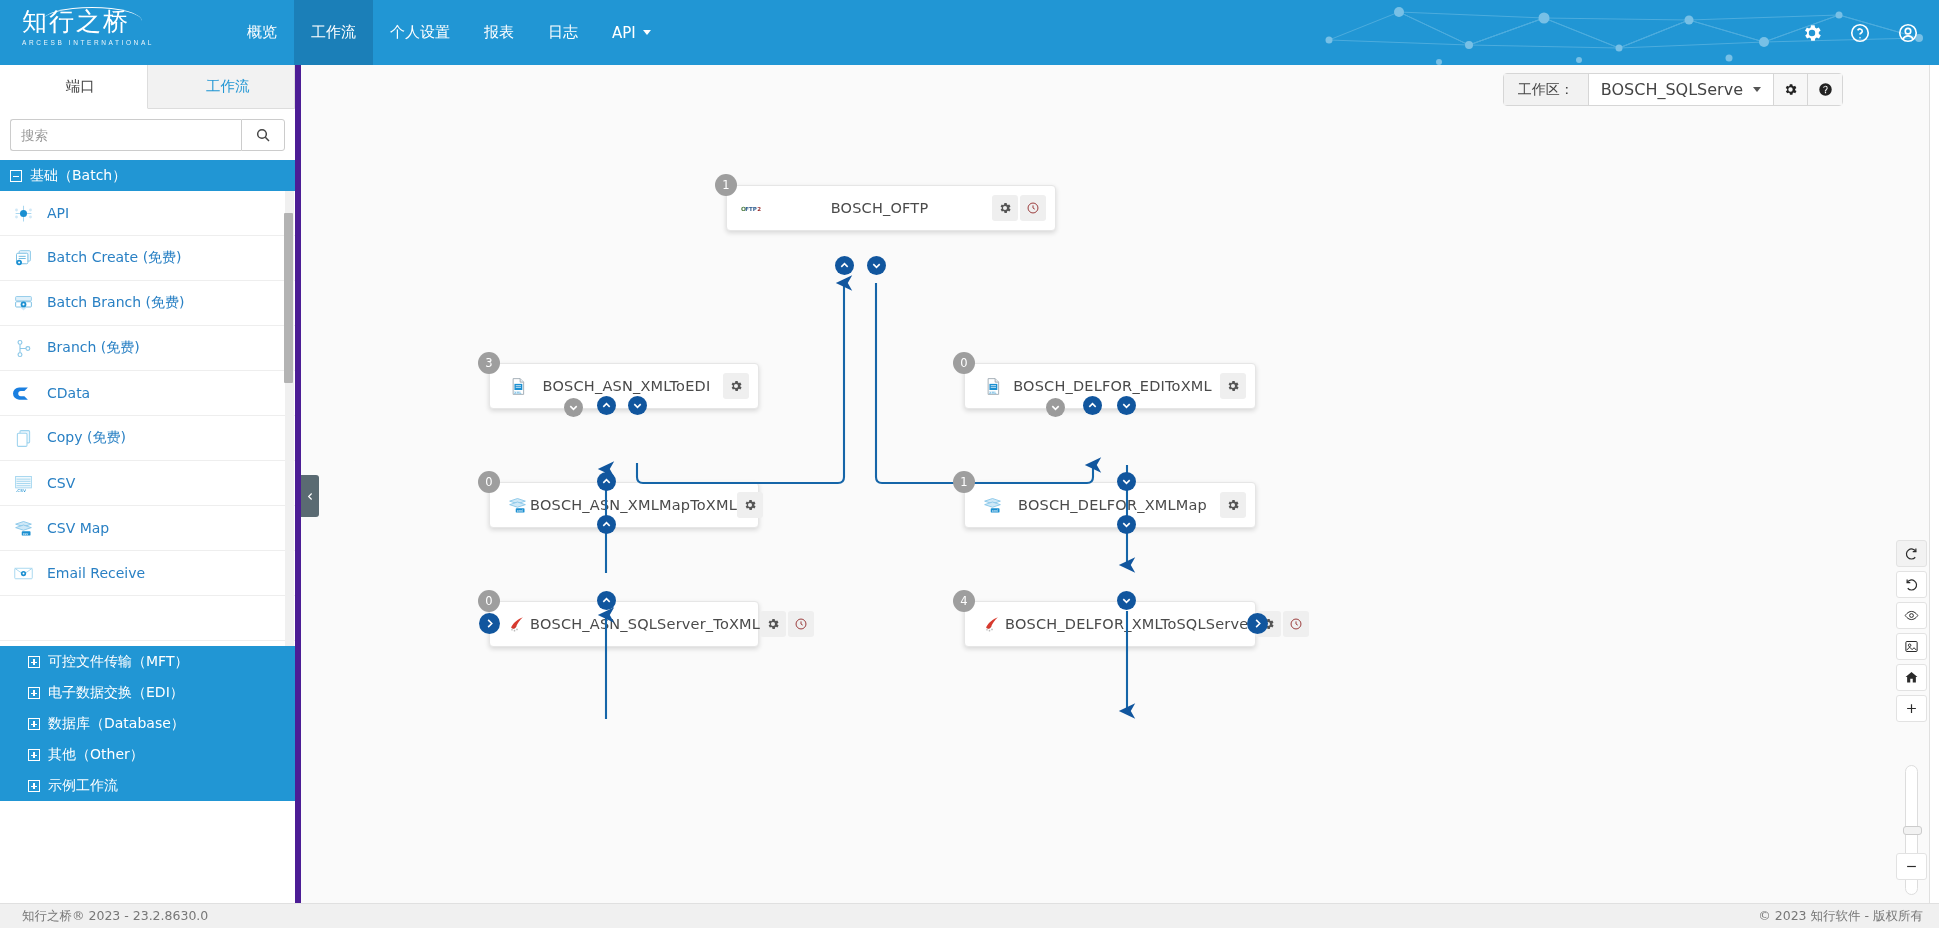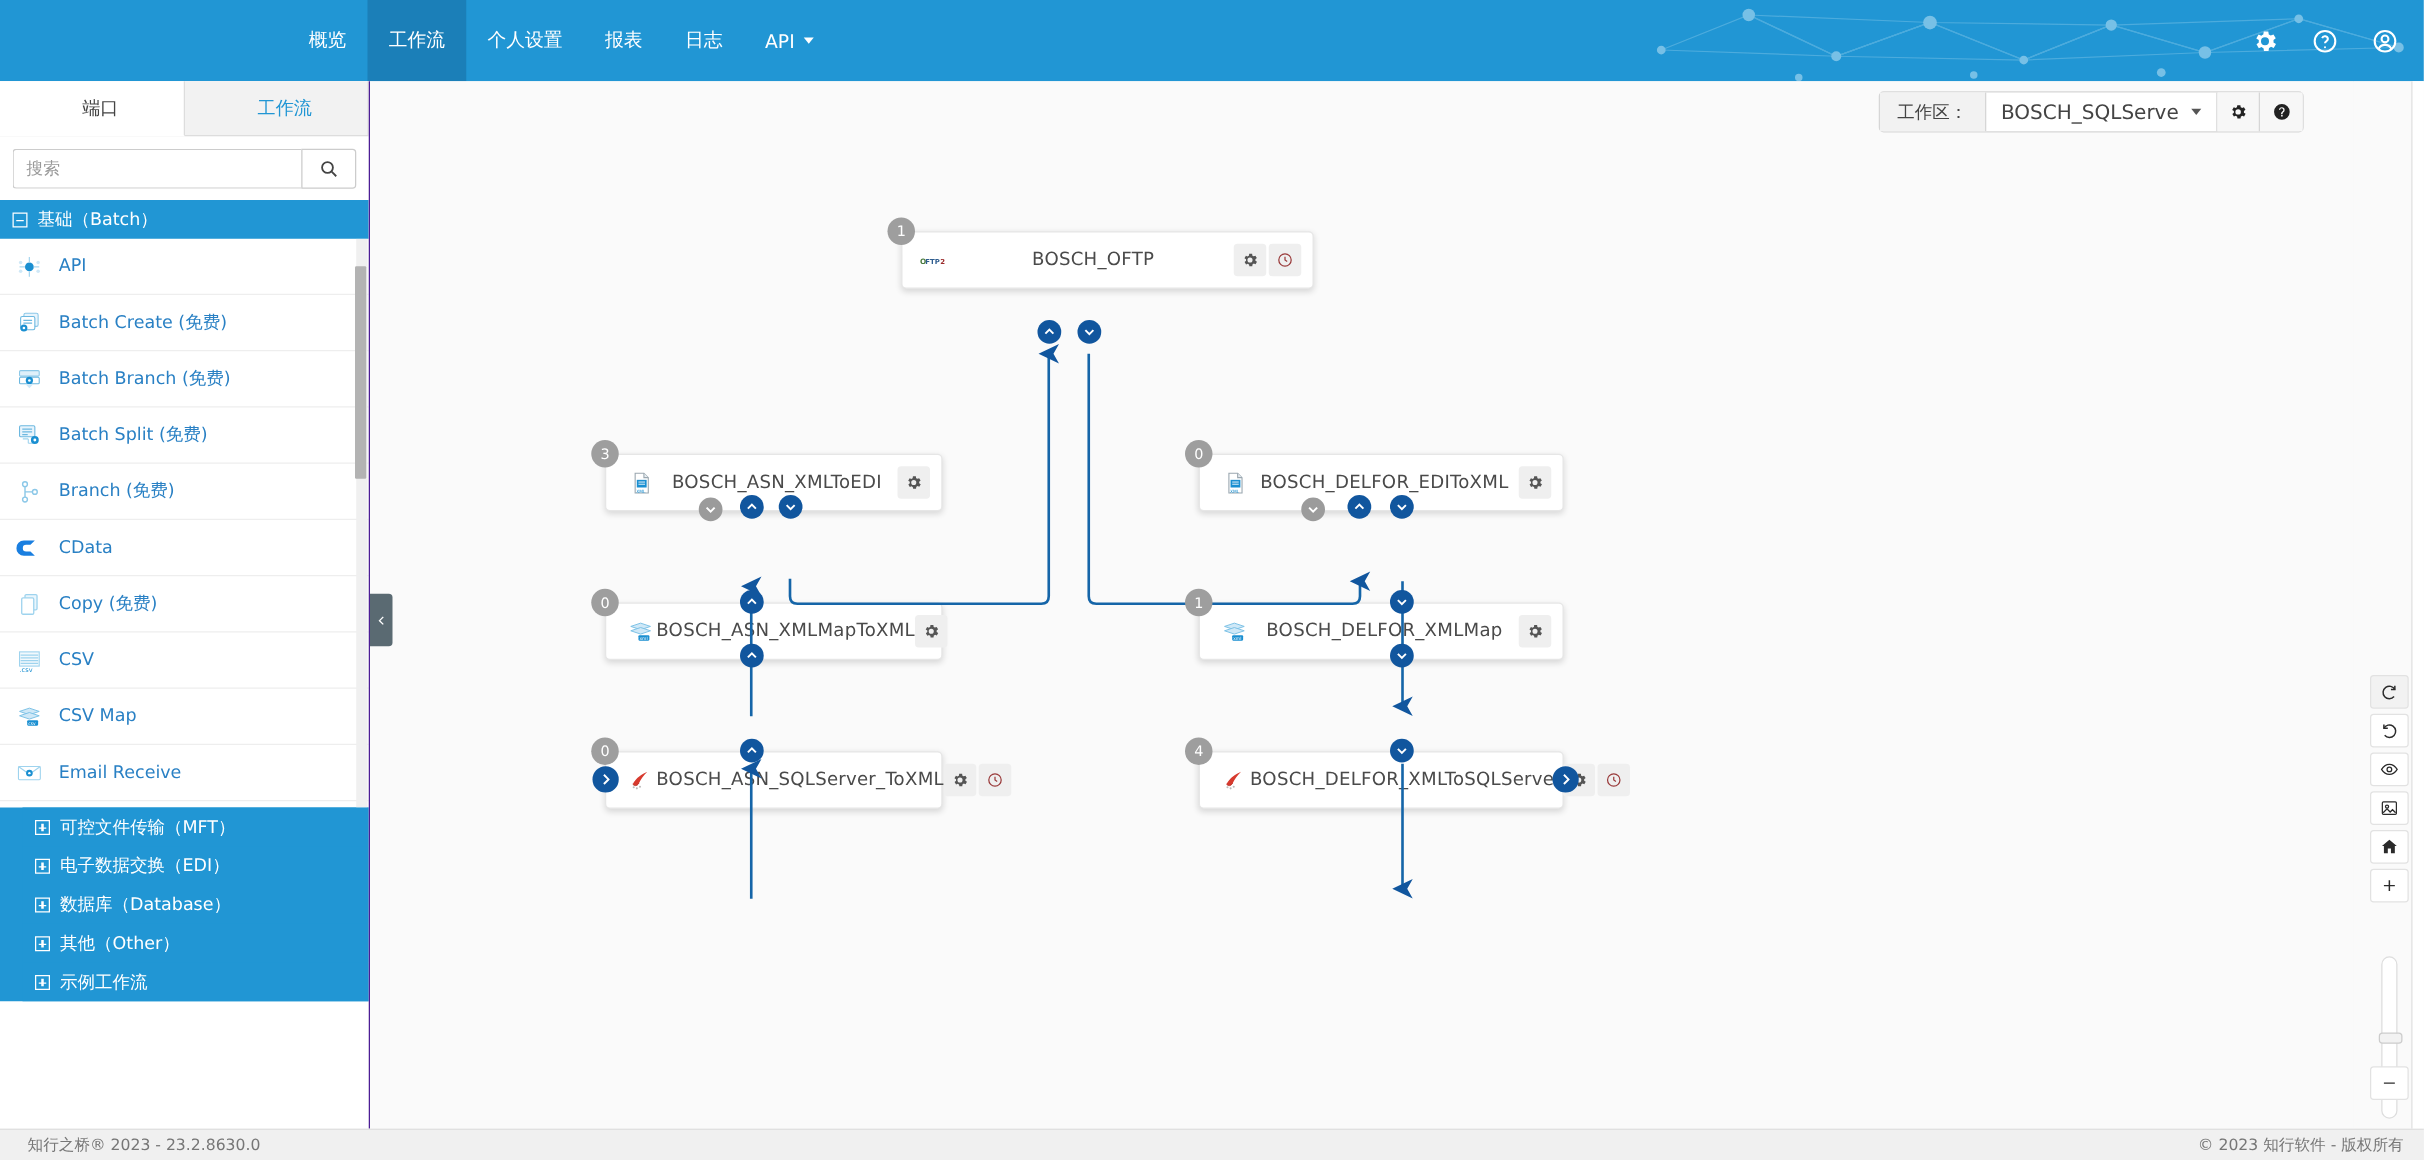--- a/index.html
+++ b/index.html
@@ -72,21 +72,21 @@
   .bottomgroups { background:#2196d4; }
   .bottomgroups .grouphdr { height:31px;margin-left:18px; }
 
   .footerbar { position:absolute; left:0; bottom:0; width:1939px; height:25px; background:#f0f0f0;
                border-top:1px solid #e0e0e0; }
   .footerleft { position:absolute; left:22px; top:4px; font-size:12.5px; color:#777; font-family:"DejaVu Sans",sans-serif;}
   .footerright { position:absolute; right:16px; top:4px; font-size:12.5px; color:#777; font-family:"DejaVu Sans",sans-serif;}
 
   
   .canvaswrap { position:absolute; left:295px; top:65px; right:56px; height:838px; background:#fafafa;
-                border-left:1px solid #4c1d95; overflow:hidden; }
+                border-left:6px solid #4c1d95; overflow:hidden; }
   .wsbar { position:absolute; right:40px; top:8px; display:flex; align-items:center;
            border:1px solid #d6d6d6; border-radius:4px; background:#fff; height:33px; z-index:5;}
   .wslabel { padding:0 14px; font-size:14px; color:#444; background:#f2f2f2; height:31px;
              display:flex; align-items:center; border-right:1px solid #d6d6d6; font-family:"DejaVu Sans",sans-serif;}
   .wsselect { padding:0 12px; height:31px; display:flex; align-items:center; gap:10px;
               font-size:16px; color:#444; cursor:pointer; border-right:1px solid #d6d6d6;
               font-family:"DejaVu Sans",sans-serif;}
   .wsselect .caret { border-left:4px solid transparent; border-right:4px solid transparent; border-top:5px solid #555; }
   .wsbtn { width:34px; height:31px; display:flex; align-items:center; justify-content:center;
            cursor:pointer; border-right:1px solid #d6d6d6; background:#f7f7f7;}
@@ -162,20 +162,25 @@
         <circle cx="370" cy="20" r="4.5"></circle>
       <circle cx="445" cy="42" r="5"></circle>
         <circle cx="520" cy="15" r="3.5"></circle>
         <circle cx="600" cy="38" r="4"></circle>
       <circle cx="260" cy="60" r="3"></circle>
         <circle cx="410" cy="58" r="3.5"></circle>
         <circle cx="120" cy="62" r="3"></circle>
     </g>
   </svg>
 
+  <div class="logo">
+    <div class="arc"></div>
+    <div class="cn">知行之桥</div>
+    <div class="en">ARCESB INTERNATIONAL</div>
+  </div>
 
   <div class="navitems">
     <div class="navitem">
         <span>概览</span>
       </div>
     <div class="navitem active">
         <span>工作流</span>
       </div>
     <div class="navitem">
         <span>个人设置</span>
@@ -272,34 +277,20 @@
             <rect x="3" y="4" width="18" height="5" rx="1" fill="#dff0fa" stroke="#8cc8e8"></rect>
             <rect x="3" y="10" width="18" height="6" rx="1" fill="#fff" stroke="#6cb8e0"></rect>
             <circle cx="12" cy="13" r="3.3" fill="#1a8fd1"></circle>
             <circle cx="12" cy="13" r="1.2" fill="#fff"></circle>
             <path d="M9 17l3 3 3-3" fill="#cfe8f7"></path>
           </svg>
       </span>
       <span class="ilab">Batch Branch (免费)</span>
     </div>
 
-    <div class="item">
-      <span class="iico">
-        <svg viewBox="0 0 24 24" width="21" height="21">
-            <rect x="3" y="3" width="14" height="10" rx="1.2" fill="#e8f4fc" stroke="#6cb8e0"></rect>
-            <g stroke="#6cb8e0" stroke-width="1.1">
-              <path d="M5.5 6h9M5.5 8.5h9M5.5 11h5"></path>
-            </g>
-            <path d="M6 15h5M11 15v4M11 19h5" stroke="#9ed3ee" fill="none"></path>
-            <circle cx="17" cy="16" r="3.6" fill="#1a8fd1"></circle>
-            <circle cx="17" cy="16" r="1.3" fill="#fff"></circle>
-          </svg>
-      </span>
-      <span class="ilab">Batch Split (免费)</span>
-    </div>
 
     <div class="item">
       <span class="iico">
         <svg viewBox="0 0 24 24" width="21" height="21" fill="none" stroke="#8cc8e8" stroke-width="1.3">
             <circle cx="8" cy="5" r="2.2"></circle>
             <circle cx="8" cy="19" r="2.2"></circle>
             <circle cx="17" cy="12" r="2.2"></circle>
             <path d="M8 7.2v9.6M8 12h6.8"></path>
           </svg>
       </span>

